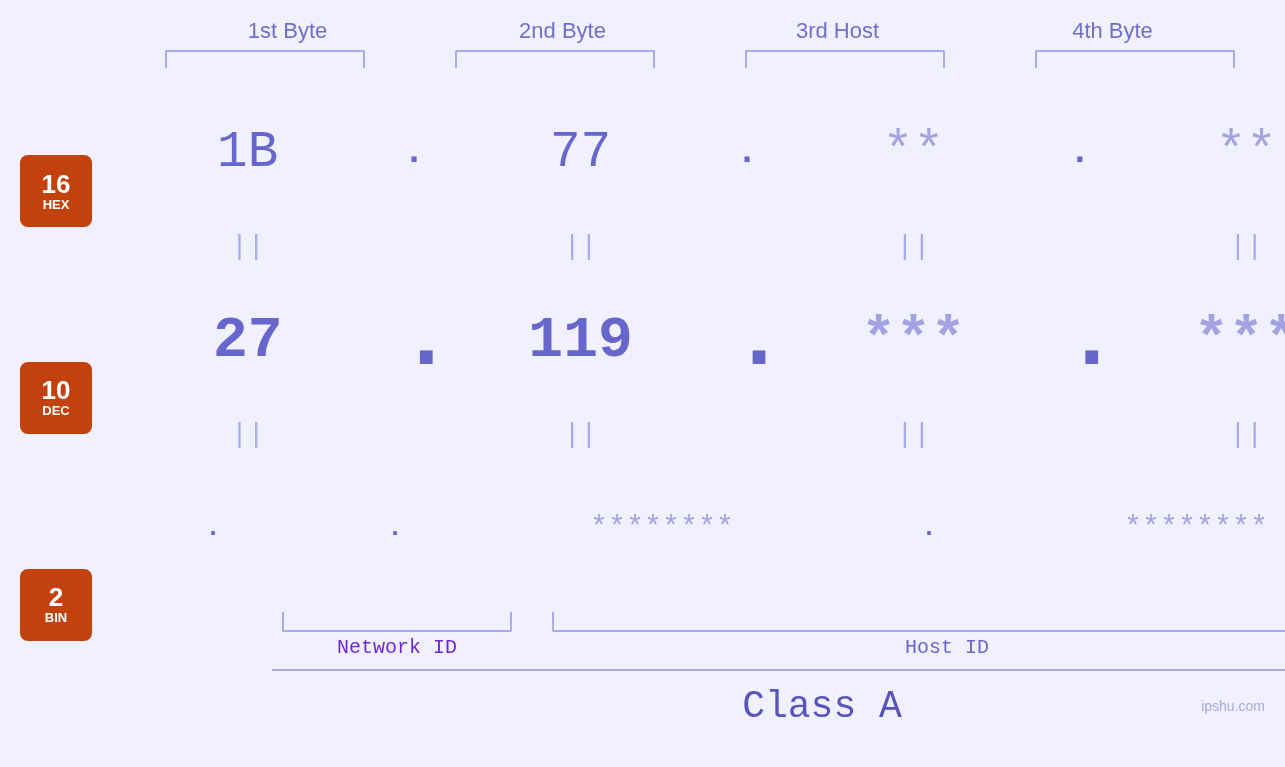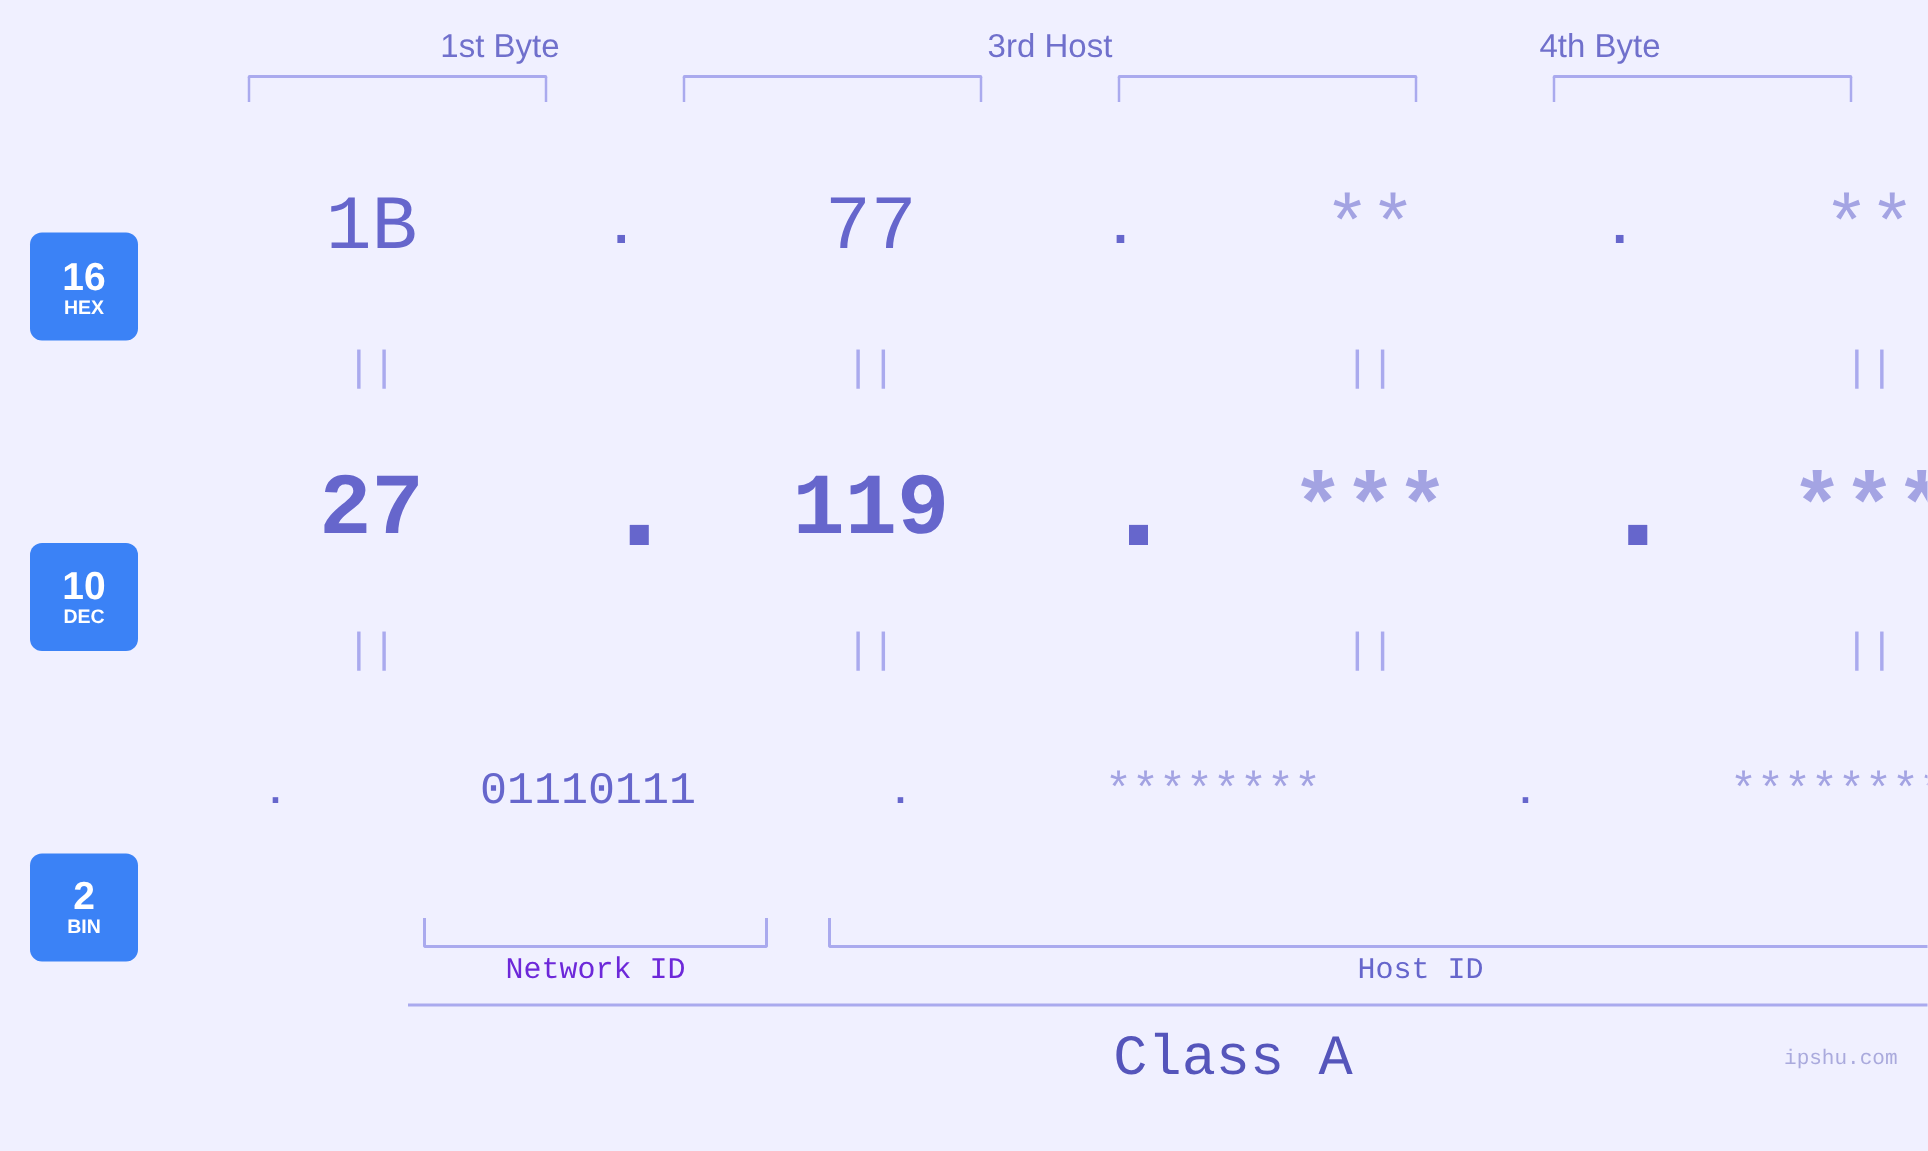--- a/index.html
+++ b/index.html
@@ -70,21 +70,21 @@
     .labels-col {
       display: flex;
       flex-direction: column;
       justify-content: space-around;
       align-items: center;
       width: 150px;
       padding: 20px 20px;
     }
 
     .label-badge {
-      background: #3b82f6;
+      background: #c2410c;
       color: white;
       width: 72px;
       height: 72px;
       border-radius: 8px;
       display: flex;
       flex-direction: column;
       align-items: center;
       justify-content: center;
       font-family: Arial, sans-serif;
     }
@@ -246,36 +246,37 @@
       font-family: 'Courier New', Courier, monospace;
     }
 
     
     .watermark {
       position: absolute;
       bottom: 14px;
       right: 20px;
       color: #aaaadd;
       font-size: 14px;
-      font-family: Liberation Mono, monospace;
+      font-family: Liberation Sans, sans-serif;
     }
 
     
     .eq-sep {
       width: 30px;
     }
 
   </style>
 </head>
 <body>
 
 <div class="container">
 
   <div class="byte-headers">
     <div class="byte-header">1st Byte</div>
+    <div class="byte-header">2nd Byte</div>
     <div class="byte-header">3rd Host</div>
     <div class="byte-header">4th Byte</div>
   </div>
 
   <div class="bracket-row">
     <div class="bracket"></div>
     <div style="width:30px"></div>
     <div class="bracket"></div>
     <div style="width:30px"></div>
     <div class="bracket"></div>
@@ -337,21 +338,20 @@
         <div class="eq-sep"></div>
         <div class="equals-item">||</div>
         <div class="eq-sep"></div>
         <div class="equals-item">||</div>
         <div class="eq-sep"></div>
         <div class="equals-item">||</div>
       </div>
 
       <div class="data-row">
         <div class="dot bin">.</div>
-        <div class="byte-val bin">01110111</div>
         <div class="dot bin">.</div>
         <div class="byte-val bin masked">********</div>
         <div class="dot bin">.</div>
         <div class="byte-val bin masked">********</div>
       </div>
 
       <div class="bottom-section">
         <div class="bottom-brackets">
           <div class="network-bracket"></div>
           <div style="width: 30px;"></div>

